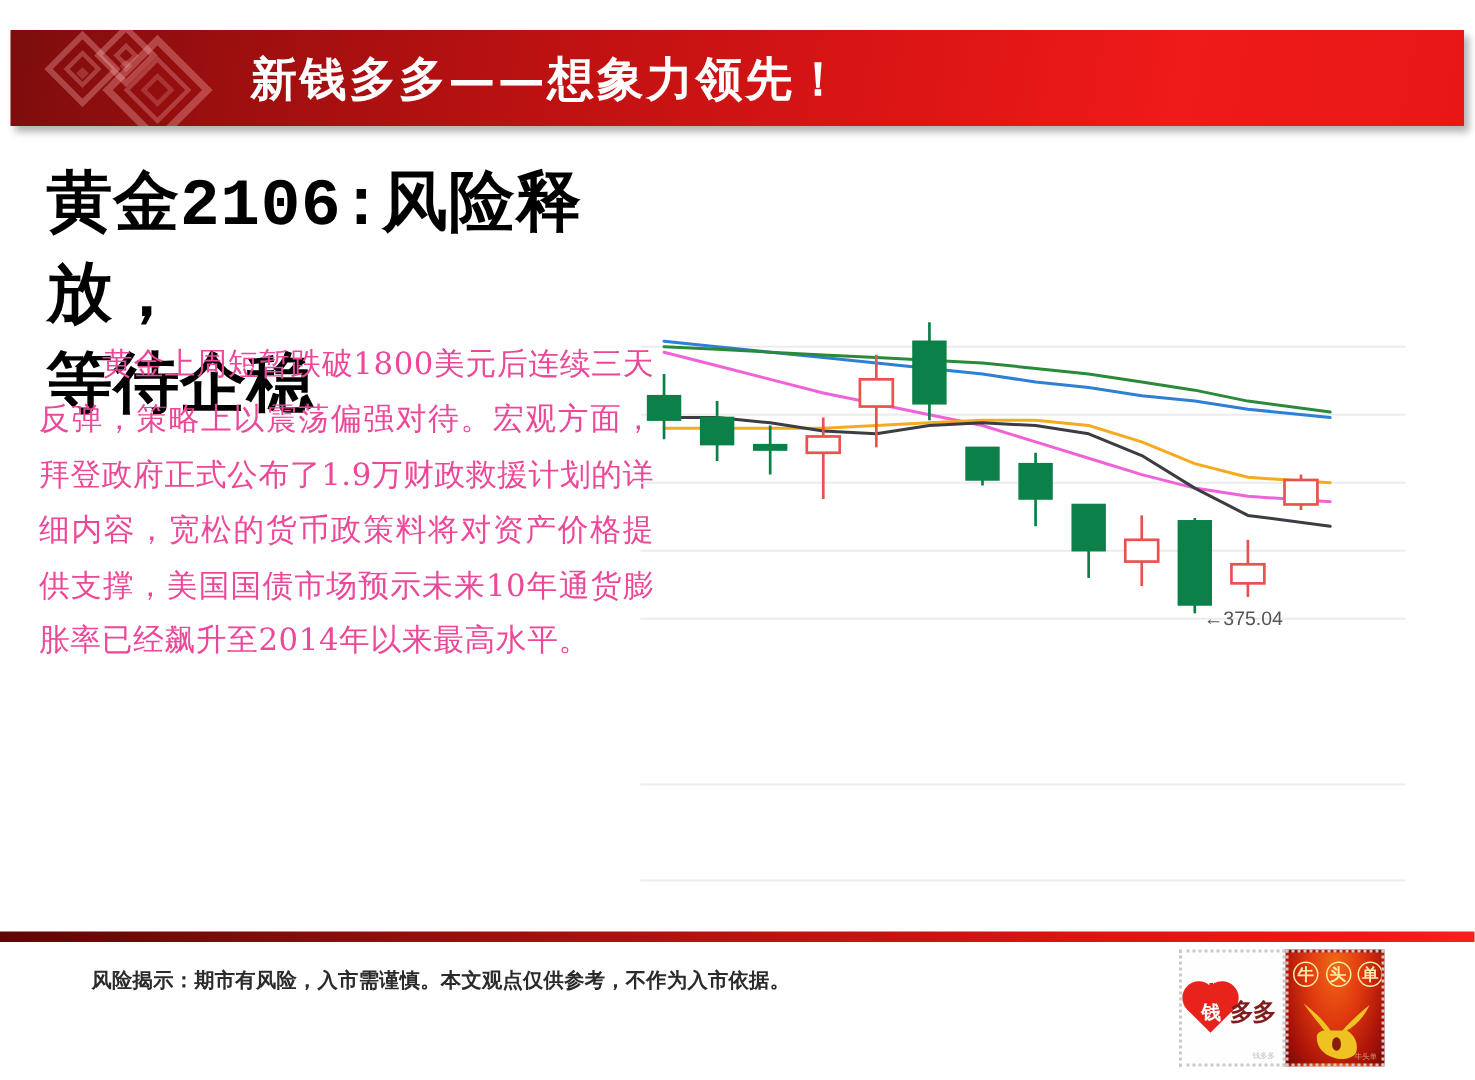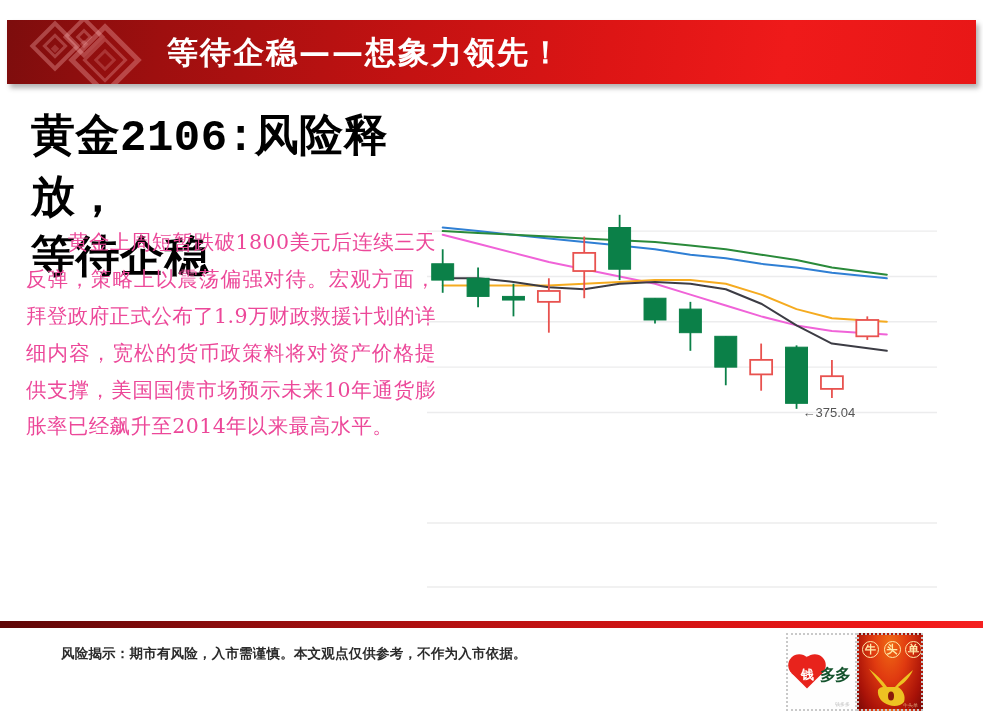--- a/index.html
+++ b/index.html
@@ -170,21 +170,21 @@
     text-align: center;
     color: #ffffff;
     font-size: 13px;
     font-weight: bold;
     z-index: 4;
     font-family: "DejaVu Serif", serif;
   }
   .stamp-word {
     position: absolute;
     left: 32px; top: 30px;
-    color: #14532d;
+    color: #7f1d1d;
     font-size: 16px;
     font-weight: bold;
     letter-spacing: -1px;
     font-family: "DejaVu Serif", serif;
   }
   .stamp-tiny {
     position: absolute;
     right: 5px; bottom: 2px;
     color: #c0c0c0;
     font-size: 5px;
@@ -230,21 +230,21 @@
 </style>
 </head>
 <body>
 
 <div id="header-banner">
   <div id="header-logo">
     <div class="knot k1"></div>
     <div class="knot k2"></div>
     <div class="knot k3"></div>
   </div>
-  <div id="header-title">等待企稳——想象力领先！</div>
+  <div id="header-title">新钱多多——想象力领先！</div>
 </div>
 
 <div id="article-title">黄金2106:风险释放，<br>等待企稳</div>
 
 <div id="article-body">黄金上周短暂跌破1800美元后连续三天反弹，策略上以震荡偏强对待。宏观方面，拜登政府正式公布了1.9万财政救援计划的详细内容，宽松的货币政策料将对资产价格提供支撑，美国国债市场预示未来10年通货膨胀率已经飙升至2014年以来最高水平。</div>
 
 <div id="chart-panel">
   <svg id="chart-svg" width="520" height="400" viewBox="0 0 520 400">
     <g id="gridlines">
         <line x1="2" y1="26.133333333333333" x2="512" y2="26.133333333333333" stroke="#ececed" stroke-width="1.4"></line>

